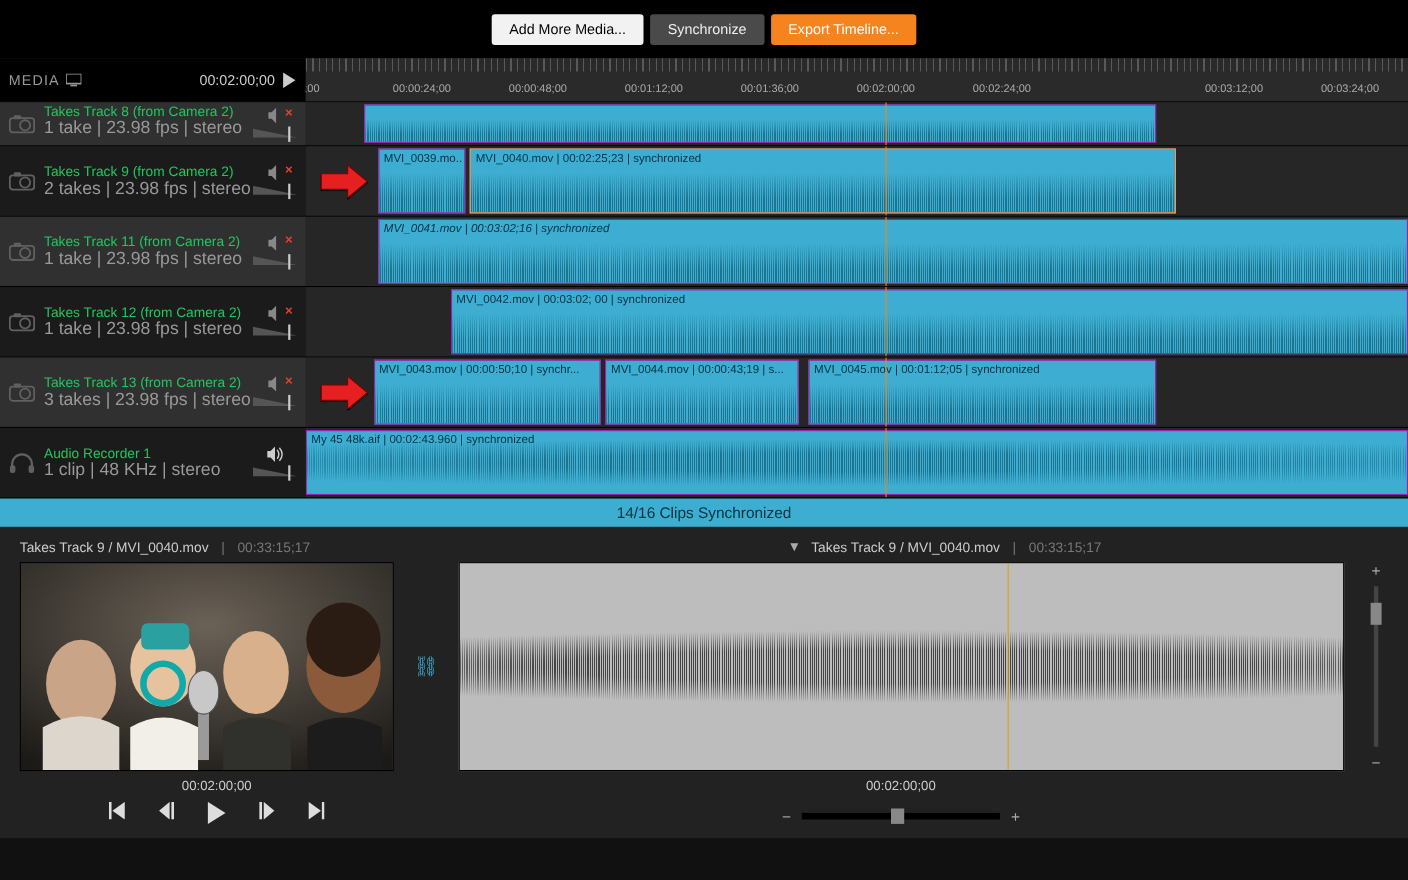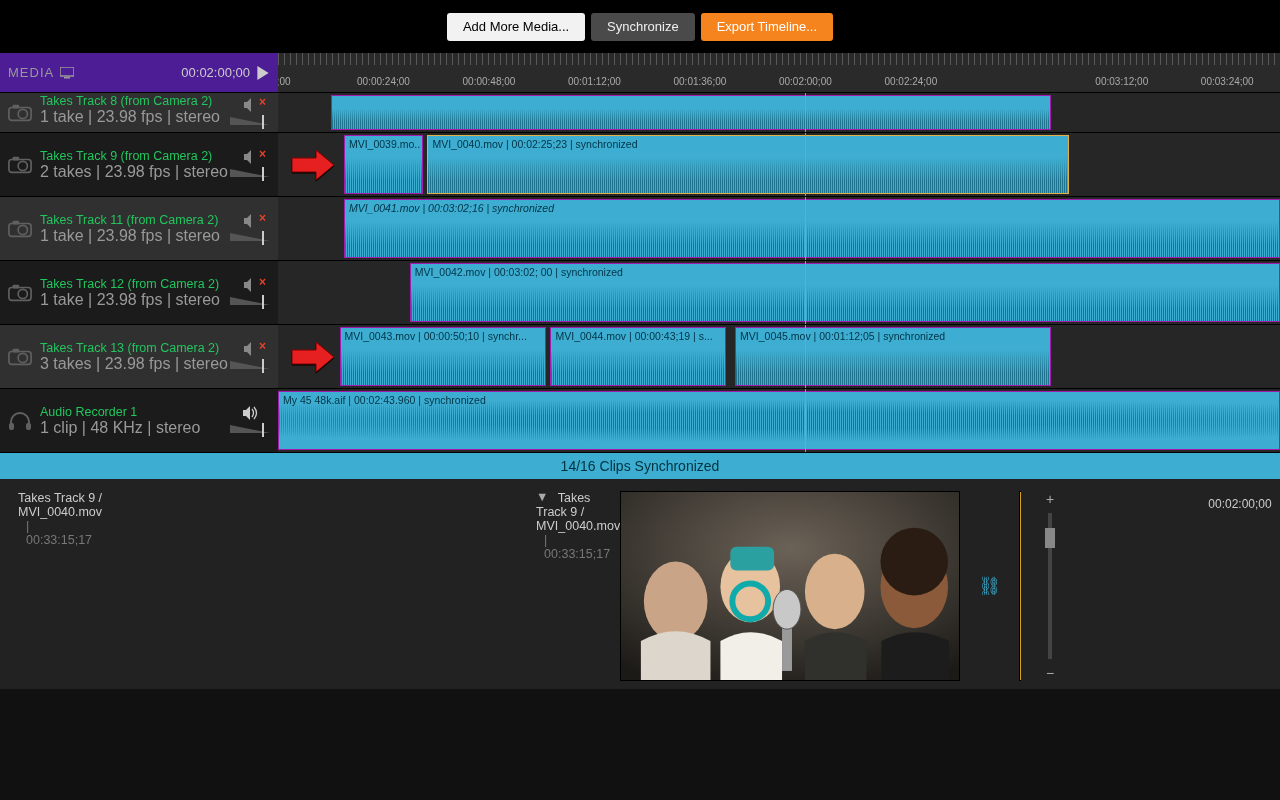--- a/index.html
+++ b/index.html
@@ -9,21 +9,21 @@
   }
   *{box-sizing:border-box;font-family:Helvetica,Arial,sans-serif}
   body{margin:0;background:#111;color:var(--txt);width:1280px;height:800px;overflow:hidden}
   .toolbar{height:53px;background:#000;display:flex;align-items:center;justify-content:center;gap:6px}
   .btn{height:28px;padding:0 16px;border:none;border-radius:3px;font-size:13px;cursor:pointer;display:flex;align-items:center}
   .btn-light{background:#f2f2f2;color:#000}
   .btn-dark{background:#4a4a4a;color:#eee}
   .btn-orange{background:var(--accent);color:#fff}
   .workspace{display:flex;flex-direction:column}
   .tl-header{height:40px;display:flex;background:#2a2a2a;border-bottom:1px solid #000}
-  .tl-header-left{width:278px;display:flex;align-items:center;justify-content:space-between;padding:0 8px;background:#4c1d95}
+  .tl-header-left{width:278px;display:flex;align-items:center;justify-content:space-between;padding:0 8px;background:#000000}
   .media-lbl{font-size:13px;letter-spacing:1px;color:#999;display:flex;align-items:center;gap:6px}
   .tc{font-variant-numeric:tabular-nums;color:#ccc;font-size:13px}
   .play-icon{margin-left:6px;color:#ccc}
   .ruler-wrap{flex:1;position:relative;background:#2a2a2a;overflow:hidden}
   .ruler{position:absolute;inset:0}
   .ticks{position:absolute;top:0;left:0;right:0;height:12px;background-image:repeating-linear-gradient(to right,#888 0,#888 1px,transparent 1px,transparent 6px);opacity:.5}
   .rlabels{position:absolute;bottom:2px;left:0;right:0;height:14px;display:flex;font-size:10px;color:#aaa}
   .rlabels span{position:absolute;transform:translateX(-50%)}
 
   .tracks{background:#1a1a1a}
@@ -49,21 +49,21 @@
     background-image:repeating-linear-gradient(to right, rgba(0,60,80,.6) 0, rgba(0,60,80,.6) 1px, transparent 1px, transparent 2px);
     -webkit-mask-image:linear-gradient(to top, black 0%, black 30%, transparent 90%);
             mask-image:linear-gradient(to top, black 0%, black 30%, transparent 90%);}
   .wave.ctr{top:10%;bottom:10%;height:auto;-webkit-mask-image:radial-gradient(ellipse 100% 60% at center,black 30%,transparent 80%);mask-image:radial-gradient(ellipse 100% 60% at center,black 30%,transparent 80%)}
   .arrow{position:absolute;left:290px;width:46px;height:30px;z-index:5;display:flex;align-items:center}
   .arrow svg{filter:drop-shadow(0 1px 0 #000)}
   .playhead{position:absolute;top:0;bottom:0;width:1px;background:#F5841F;z-index:4;pointer-events:none}
 
   .syncbar{height:26px;background:var(--syncbar);color:#00323f;display:flex;align-items:center;justify-content:center;font-size:14px;font-weight:500}
 
-  .detail{flex:1;display:flex;flex-direction:row;background:#222;padding:12px 18px 8px}
+  .detail{flex:1;display:flex;flex-direction:column;background:#222;padding:12px 18px 8px}
   .detail-hdrs{display:flex;gap:24px;margin-bottom:6px}
   .dh{font-size:12.5px;color:#ccc}
   .dh .tc2{color:#777;margin-left:8px}
   .dh.right{margin-left:410px}
   .dh .exp{display:inline-block;margin-right:6px;color:#aaa;transform:translateY(-1px)}
   .panels{display:flex;gap:18px;align-items:center}
   .preview{width:340px;height:190px;background:#333;position:relative;overflow:hidden;border:1px solid #000}
   .preview-img{position:absolute;inset:0}
   .link-icon{color:var(--clip);font-size:18px;align-self:center}
   .wavepanel{flex:1;height:190px;background:#bdbdbd;position:relative;border:1px solid #000}

